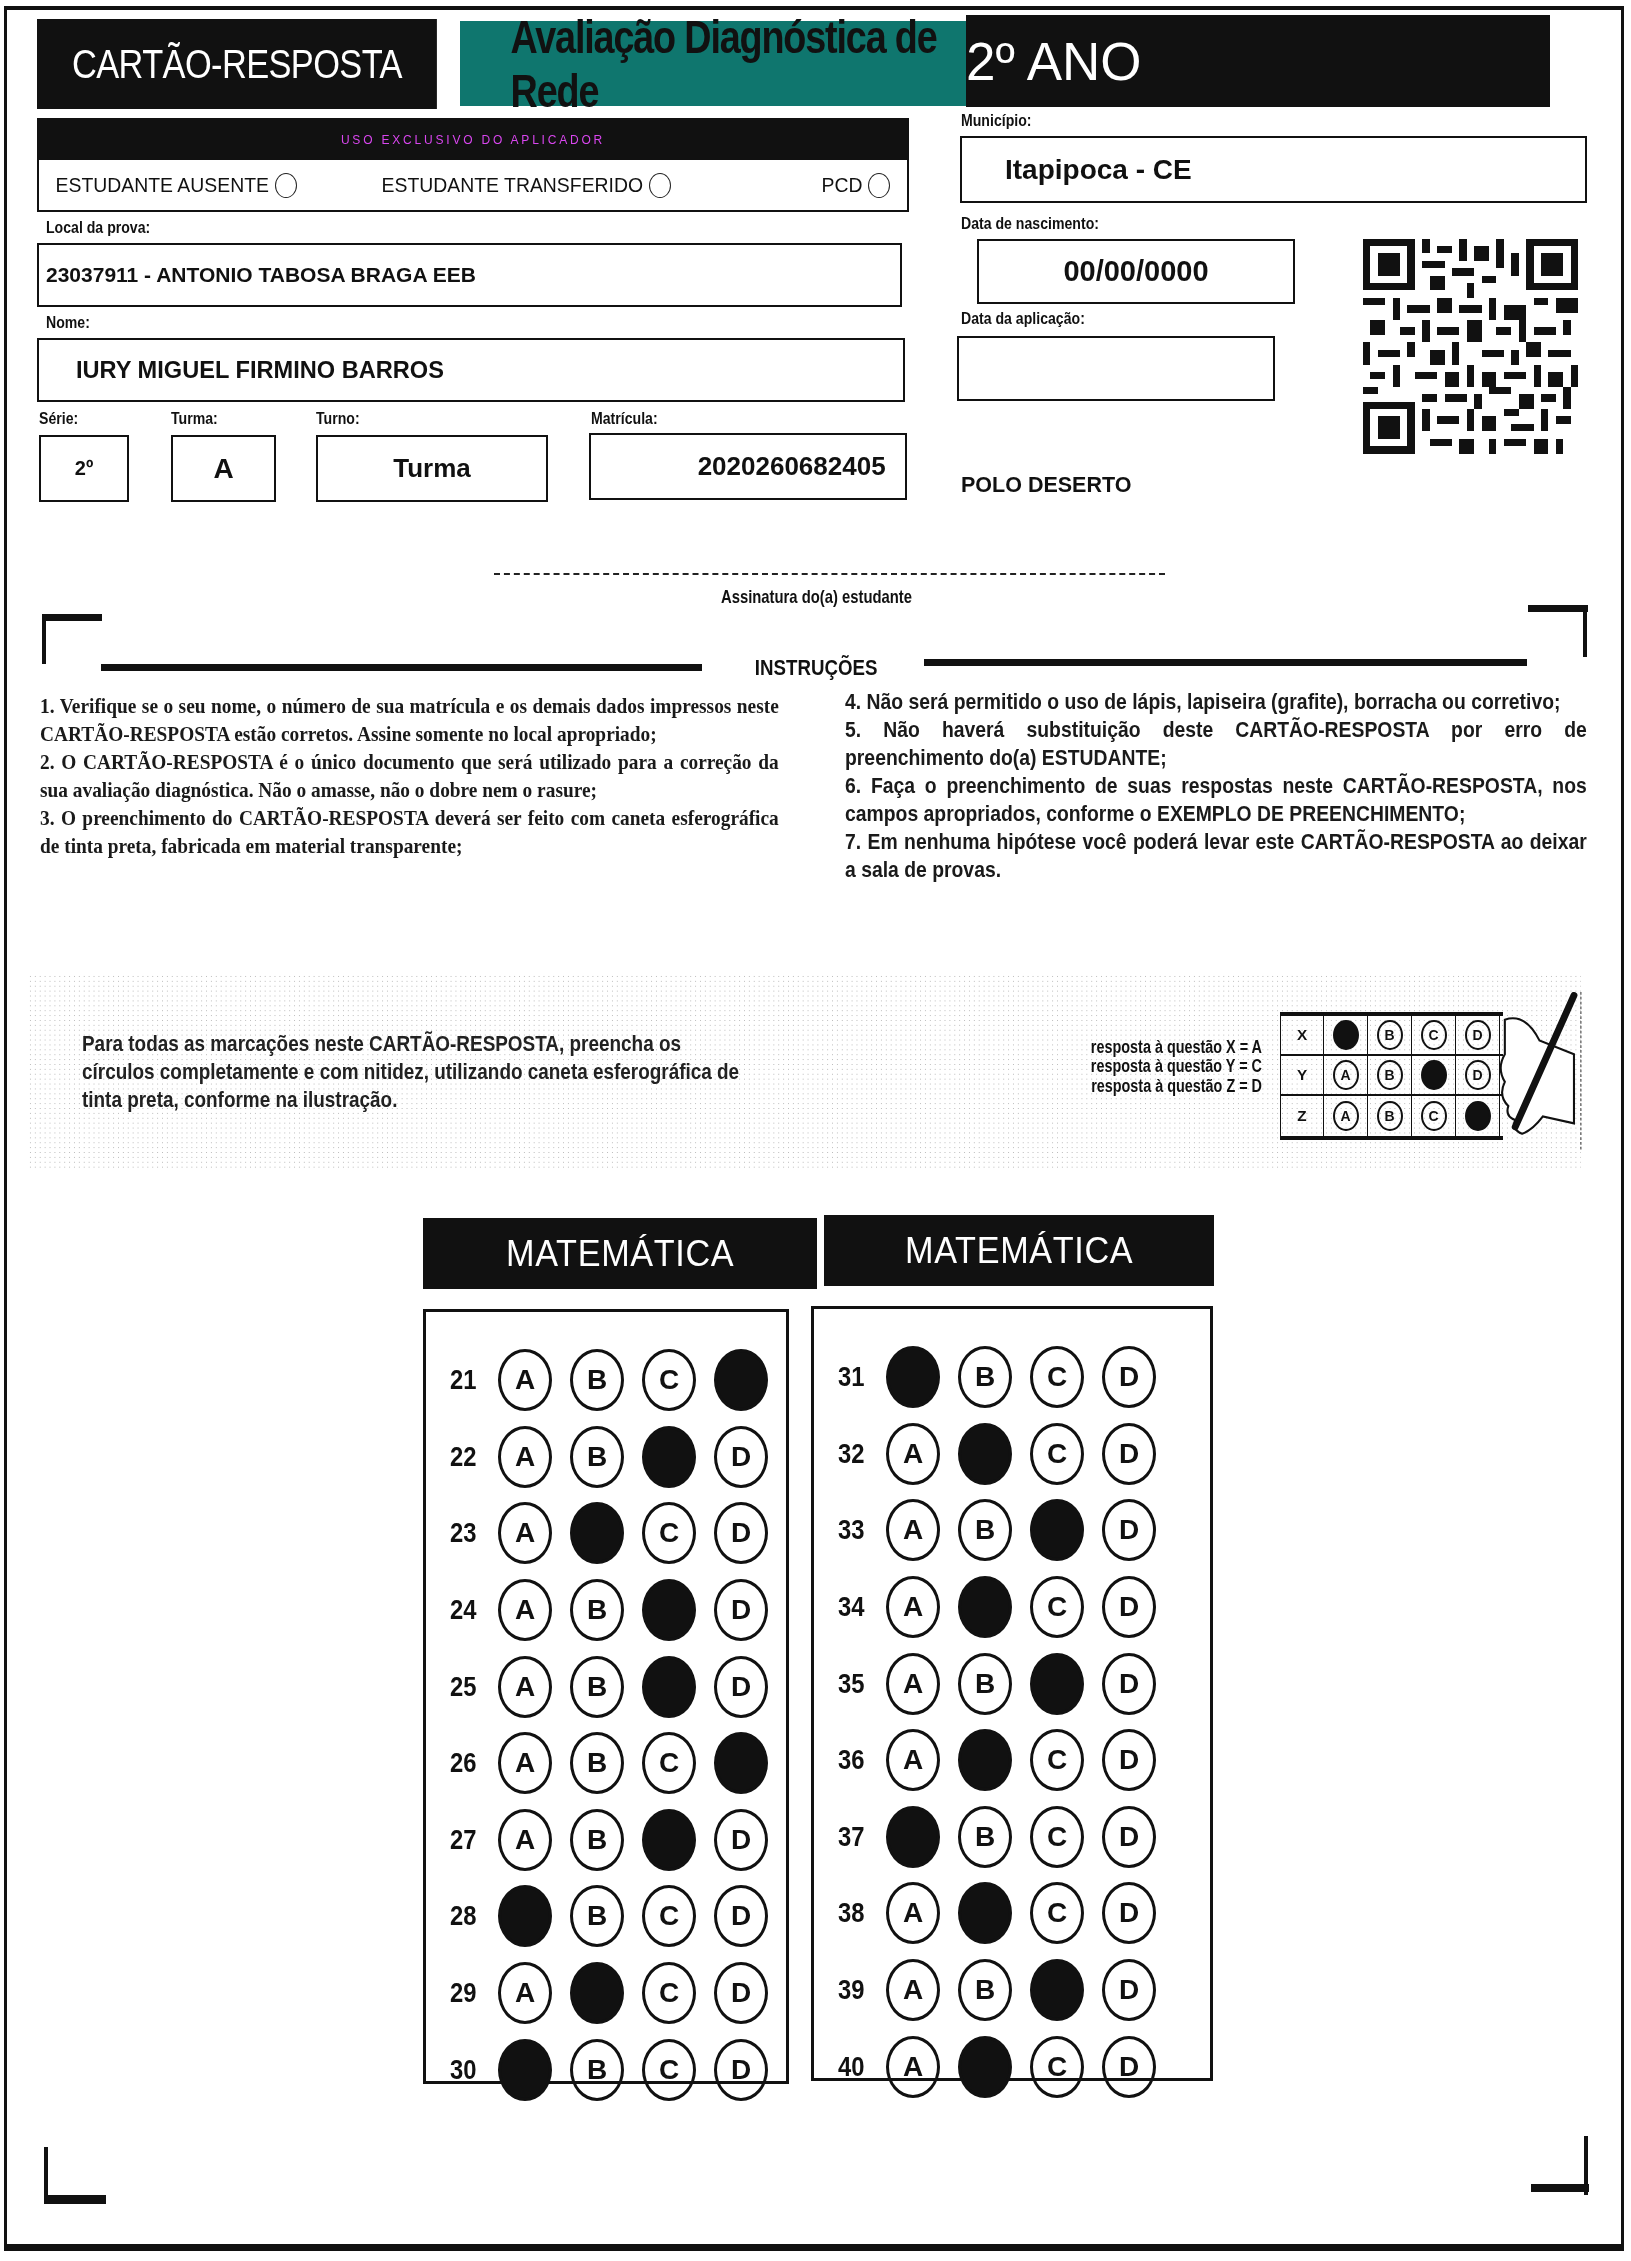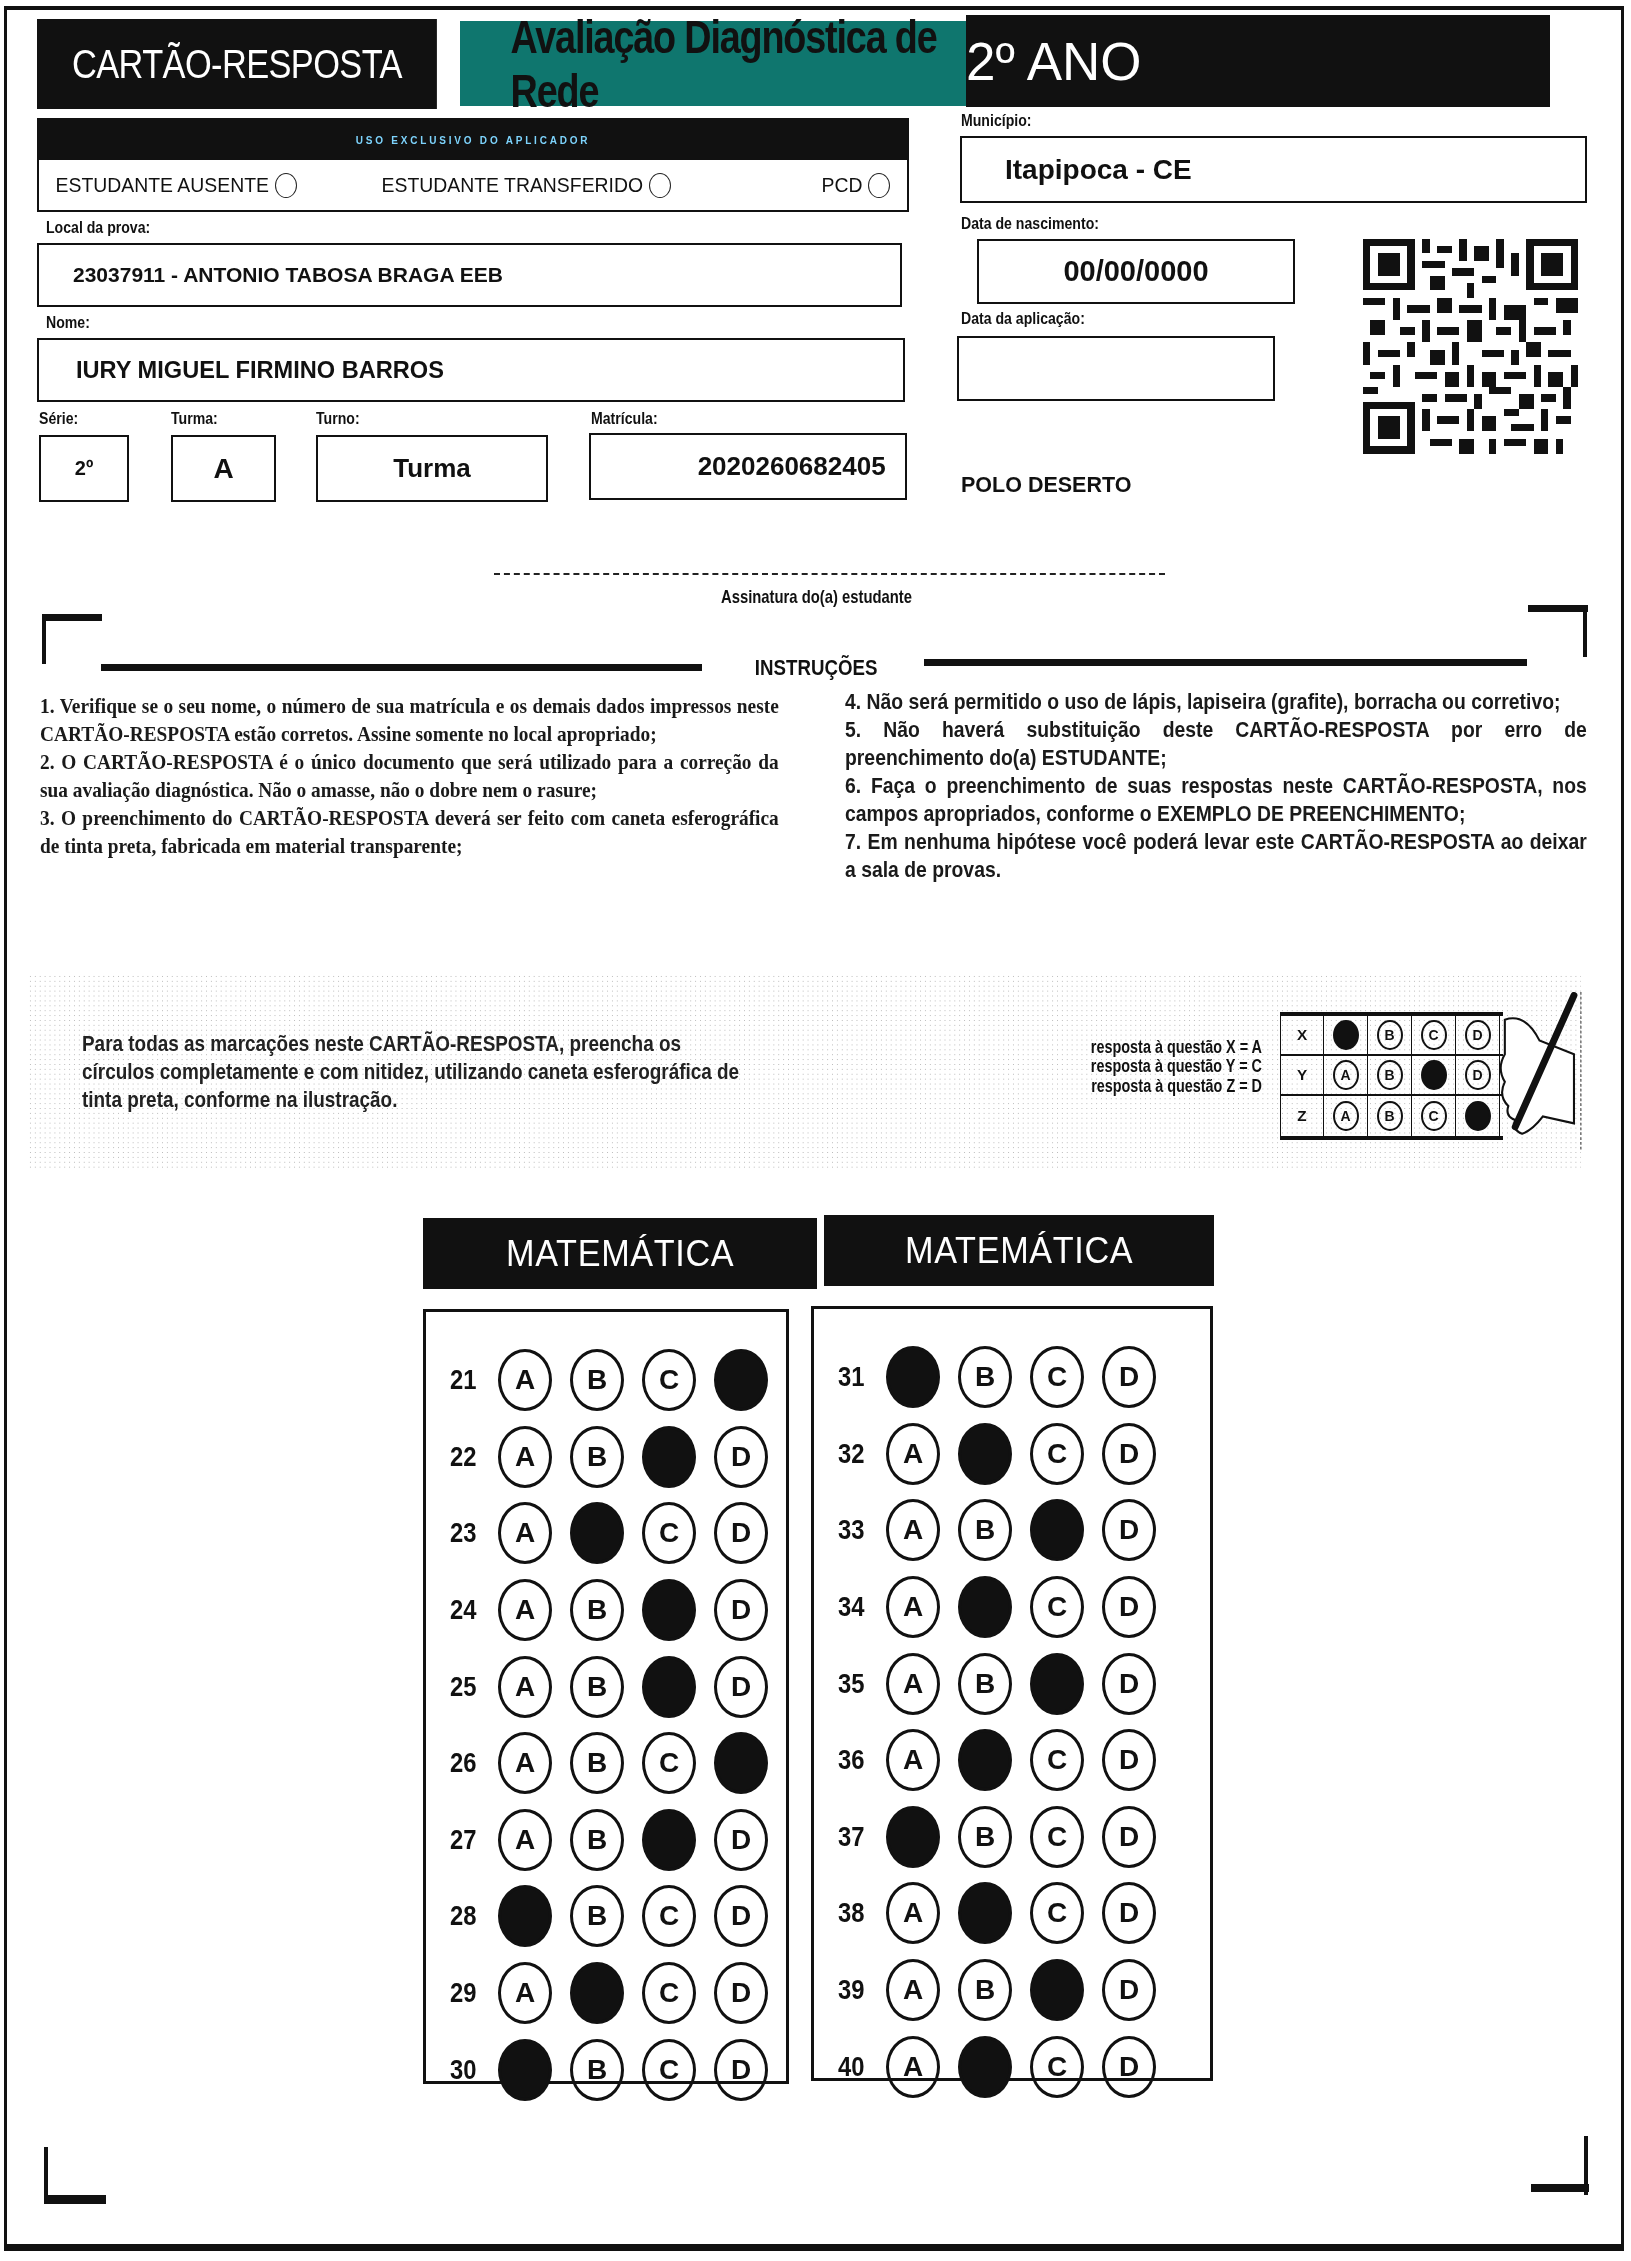--- a/index.html
+++ b/index.html
@@ -9,21 +9,21 @@
   .page-frame { position: absolute; left: 4.2px; top: 5.5px; width: 1620px; height: 2245px; border: 3.5px solid #111; border-top-width: 4.2px; border-bottom-width: 7px; }
 
   
   .hdr-left { position: absolute; left: 37px; top: 19.4px; width: 402px; height: 90px; background: #111; color: #fff; display: flex; align-items: center; justify-content: center; font-family: "Liberation Sans", sans-serif; font-size: 40px; letter-spacing: -0.7px; transform: scaleX(0.86); transform-origin: left center; width: 465px; }
   .hdr-mid { position: absolute; left: 460px; top: 21px; width: 562px; height: 85px; background: #0f766e; display: flex; align-items: center; justify-content: center; font-size: 46px; font-weight: bold; letter-spacing: -1.4px; }
   .hdr-mid span { display: inline-block; transform: scaleX(0.82); }
   .hdr-right { position: absolute; left: 966px; top: 15.3px; width: 584px; height: 92px; background: #111; color: #fff; display: flex; align-items: center; font-size: 53px; }
 
   
   .app-box { position: absolute; left: 37px; top: 118px; width: 872px; height: 94px; border: 2.8px solid #111; }
-  .app-head { height: 40px; background: #111; color: #7dd3fc; font-size: 10px; letter-spacing: 2.8px; display: flex; align-items: center; justify-content: center; font-weight: bold; }
+  .app-head { height: 40px; background: #111; color: #d946ef; font-size: 12px; letter-spacing: 2.8px; display: flex; align-items: center; justify-content: center; }
   .app-row { display: flex; align-items: center; height: 51px; padding: 0 16.6px; font-size: 19.4px; }
   .app-opt { display: flex; align-items: center; gap: 6px; }
   .circle-empty { width: 22px; height: 25px; border: 1.4px solid #222; border-radius: 50%; display: inline-block; }
 
   .lbl { position: absolute; font-size: 16.6px; font-weight: bold; transform: scaleX(0.85); transform-origin: left center; white-space: nowrap; }
   .field { position: absolute; border: 2.8px solid #111; background: #fff; display: flex; align-items: center; font-weight: bold; font-size: 23.6px; }
 
   .qr { position: absolute; left: 1363px; top: 238px; width: 215px; height: 216px; }
 
   .sign-line { position: absolute; left: 494px; top: 573px; width: 671px; border-top: 2.1px dashed #222; }
@@ -92,21 +92,21 @@
       <span class="circle-empty"></span>
     </div>
     <div class="app-opt" style="margin-left:auto;">
       <span>PCD</span>
       <span class="circle-empty"></span>
     </div>
   </div>
 </div>
 
 <div class="lbl" style="left:46px; top:218px;">Local da prova:</div>
-<div class="field" style="left:37px; top:243px; width:865px; height:64px; padding-left:34px; font-size:21px;">
+<div class="field" style="left:37px; top:243px; width:865px; height:64px; padding-left:7px; font-size:21px;">
     <span>23037911 - ANTONIO TABOSA BRAGA EEB</span>
   </div>
 
 <div class="lbl" style="left:46px; top:313px;">Nome:</div>
 <div class="field" style="left:37px; top:338px; width:868px; height:64px; padding-left:37px; font-size:23.6px;">
     <span>IURY MIGUEL FIRMINO BARROS</span>
   </div>
 
 <div class="lbl" style="left:39px; top:409px;">Série:</div>
 <div class="field" style="left:39px; top:435px; width:90px; height:67px; justify-content:center; font-size:20px;">

